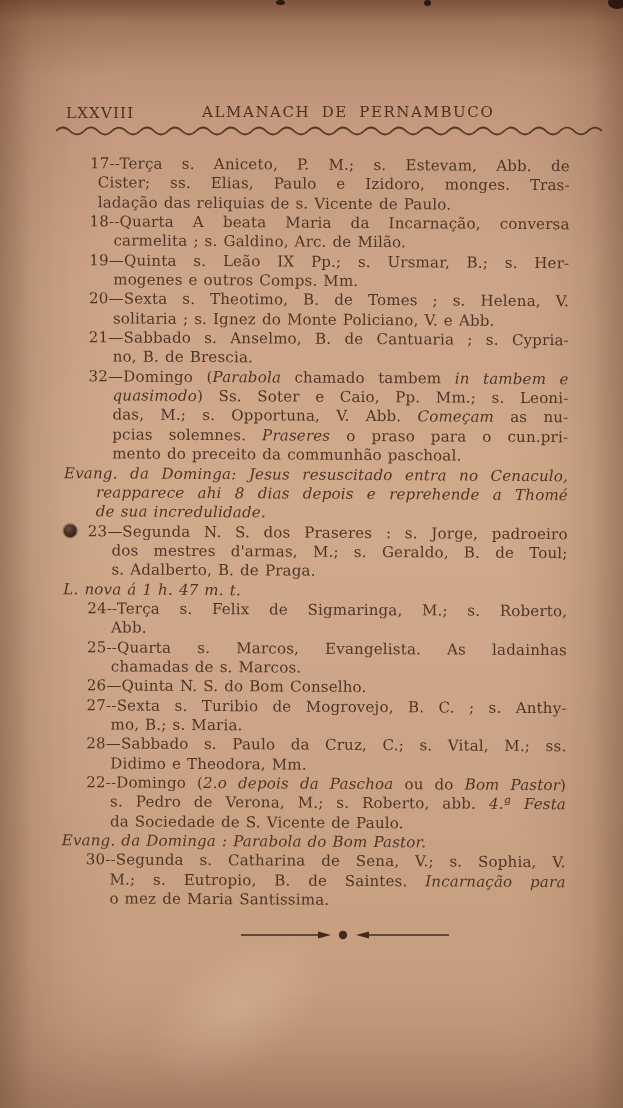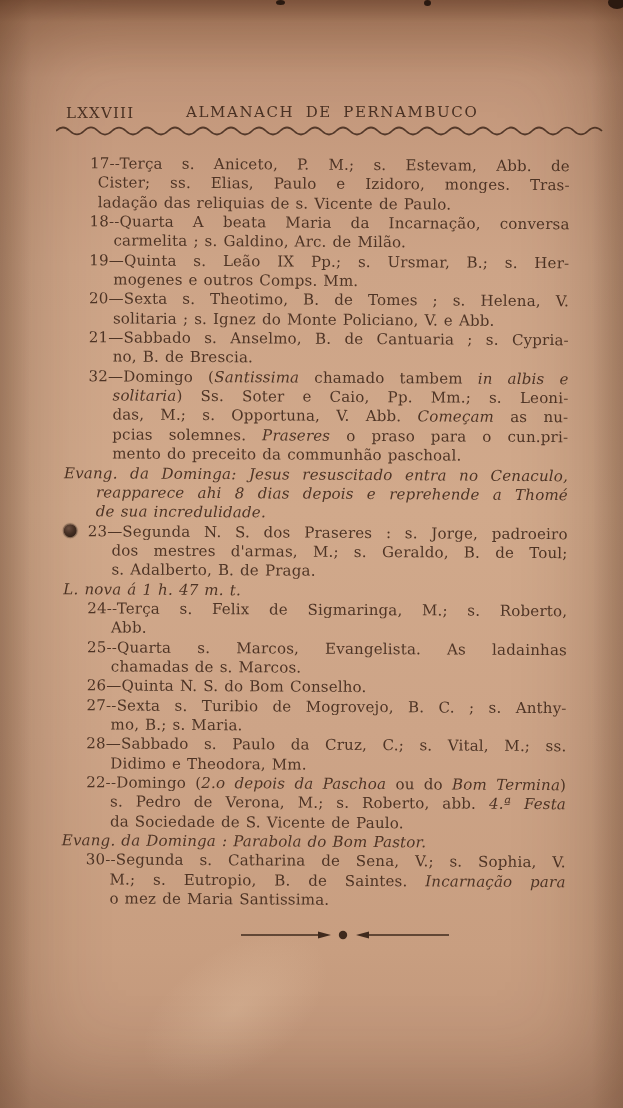--- a/index.html
+++ b/index.html
@@ -19,21 +19,21 @@
     content:"";position:absolute;inset:0;pointer-events:none;
     box-shadow:inset 0 0 90px 18px rgba(66,33,14,.32);
   }
   .speck{position:absolute;background:#241811;border-radius:50%;}
   .smudge{position:absolute;pointer-events:none;border-radius:50%;
     background:radial-gradient(closest-side, rgba(238,211,181,.28), rgba(238,211,181,0));
     transform:rotate(-35deg);}
   .header{position:absolute;top:103px;left:0;width:623px;height:20px;
     font-size:15px;letter-spacing:1.2px;color:#4a3123;}
   .pageno{position:absolute;left:66px;top:1px;text-align:center;}
-  .title{position:absolute;left:186px;top:0;letter-spacing:1.6px;word-spacing:5px;}
+  .title{position:absolute;left:202px;top:0;letter-spacing:1.6px;word-spacing:5px;}
   .wavy{position:absolute;top:123px;left:56px;}
   .textblock{
     position:absolute;top:154px;left:0;width:623px;
     font-size:15px;line-height:19.35px;letter-spacing:.2px;word-spacing:1px;
     transform:rotate(.35deg);transform-origin:40px 0;
     color:#4e3425;
   }
   .line{height:19.35px;text-align:justify;text-align-last:justify;margin-right:53px;}
   .line.last{text-align-last:left;}
   .ind-out{margin-left:66px;}
@@ -73,42 +73,42 @@
       <div class="line ind-wrap2"><span>Cister; ss. Elias, Paulo e Izidoro, monges. Tras-</span></div>
       <div class="line ind-wrap2 last"><span>ladação das reliquias de s. Vicente de Paulo.</span></div>
       <div class="line ind-num"><span>18--Quarta A beata Maria da Incarnação, conversa</span></div>
       <div class="line ind-wrap last"><span>carmelita ; s. Galdino, Arc. de Milão.</span></div>
       <div class="line ind-num"><span>19—Quinta s. Leão IX Pp.; s. Ursmar, B.; s. Her-</span></div>
       <div class="line ind-wrap last"><span>mogenes e outros Comps. Mm.</span></div>
       <div class="line ind-num"><span>20—Sexta s. Theotimo, B. de Tomes ; s. Helena, V.</span></div>
       <div class="line ind-wrap last"><span>solitaria ; s. Ignez do Monte Policiano, V. e Abb.</span></div>
       <div class="line ind-num"><span>21—Sabbado s. Anselmo, B. de Cantuaria ; s. Cypria-</span></div>
       <div class="line ind-wrap last"><span>no, B. de Brescia.</span></div>
-      <div class="line ind-num"><span>32—Domingo (</span><span class="it">Santissima</span><span> chamado tambem </span><span class="it">in albis e</span></div>
-      <div class="line ind-wrap"><span class="it">solitaria</span><span>) Ss. Soter e Caio, Pp. Mm.; s. Leoni-</span></div>
+      <div class="line ind-num"><span>32—Domingo (</span><span class="it">Parabola</span><span> chamado tambem </span><span class="it">in tambem e</span></div>
+      <div class="line ind-wrap"><span class="it">quasimodo</span><span>) Ss. Soter e Caio, Pp. Mm.; s. Leoni-</span></div>
       <div class="line ind-wrap"><span>das, M.; s. Opportuna, V. Abb. </span><span class="it">Começam</span><span> as nu-</span></div>
       <div class="line ind-wrap"><span>pcias solemnes. </span><span class="it">Praseres</span><span> o praso para o cun.pri-</span></div>
       <div class="line ind-wrap last"><span>mento do preceito da communhão paschoal.</span></div>
       <div class="line ind-out"><span class="it">Evang. da Dominga: Jesus resuscitado entra no Cenaculo,</span></div>
       <div class="line ind-wrap2"><span class="it">reapparece ahi 8 dias depois e reprehende a Thomé</span></div>
       <div class="line ind-wrap2 last"><span class="it">de sua incredulidade.</span></div>
       <div class="line ind-out"><span class="moon"></span><span>23—Segunda N. S. dos Praseres : s. Jorge, padroeiro</span></div>
       <div class="line ind-wrap"><span>dos mestres d'armas, M.; s. Geraldo, B. de Toul;</span></div>
       <div class="line ind-wrap last"><span>s. Adalberto, B. de Praga.</span></div>
       <div class="line ind-out last"><span class="it">L. nova á 1 h. 47 m. t.</span></div>
       <div class="line ind-num"><span>24--Terça s. Felix de Sigmaringa, M.; s. Roberto,</span></div>
       <div class="line ind-wrap last"><span>Abb.</span></div>
       <div class="line ind-num"><span>25--Quarta s. Marcos, Evangelista. As ladainhas</span></div>
       <div class="line ind-wrap last"><span>chamadas de s. Marcos.</span></div>
       <div class="line ind-num last"><span>26—Quinta N. S. do Bom Conselho.</span></div>
       <div class="line ind-num"><span>27--Sexta s. Turibio de Mogrovejo, B. C. ; s. Anthy-</span></div>
       <div class="line ind-wrap last"><span>mo, B.; s. Maria.</span></div>
       <div class="line ind-num"><span>28—Sabbado s. Paulo da Cruz, C.; s. Vital, M.; ss.</span></div>
       <div class="line ind-wrap last"><span>Didimo e Theodora, Mm.</span></div>
-      <div class="line ind-num"><span>22--Domingo (</span><span class="it">2.o depois da Paschoa</span><span> ou do </span><span class="it">Bom Termina</span><span>)</span></div>
+      <div class="line ind-num"><span>22--Domingo (</span><span class="it">2.o depois da Paschoa</span><span> ou do </span><span class="it">Bom Pastor</span><span>)</span></div>
       <div class="line ind-wrap"><span>s. Pedro de Verona, M.; s. Roberto, abb. </span><span class="it">4.ª Festa</span></div>
       <div class="line ind-wrap last"><span>da Sociedade de S. Vicente de Paulo.</span></div>
       <div class="line ind-out last"><span class="it">Evang. da Dominga : Parabola do Bom Pastor.</span></div>
       <div class="line ind-num"><span>30--Segunda s. Catharina de Sena, V.; s. Sophia, V.</span></div>
       <div class="line ind-wrap"><span>M.; s. Eutropio, B. de Saintes. </span><span class="it">Incarnação para</span></div>
       <div class="line ind-wrap last"><span>o mez de Maria Santissima.</span></div>
     </div>
 
   <svg class="ornament" width="208" height="12" viewBox="0 0 208 12">
     <line x1="0" y1="6" x2="79" y2="6" stroke="#3f2a1d" stroke-width="1.5"></line>

